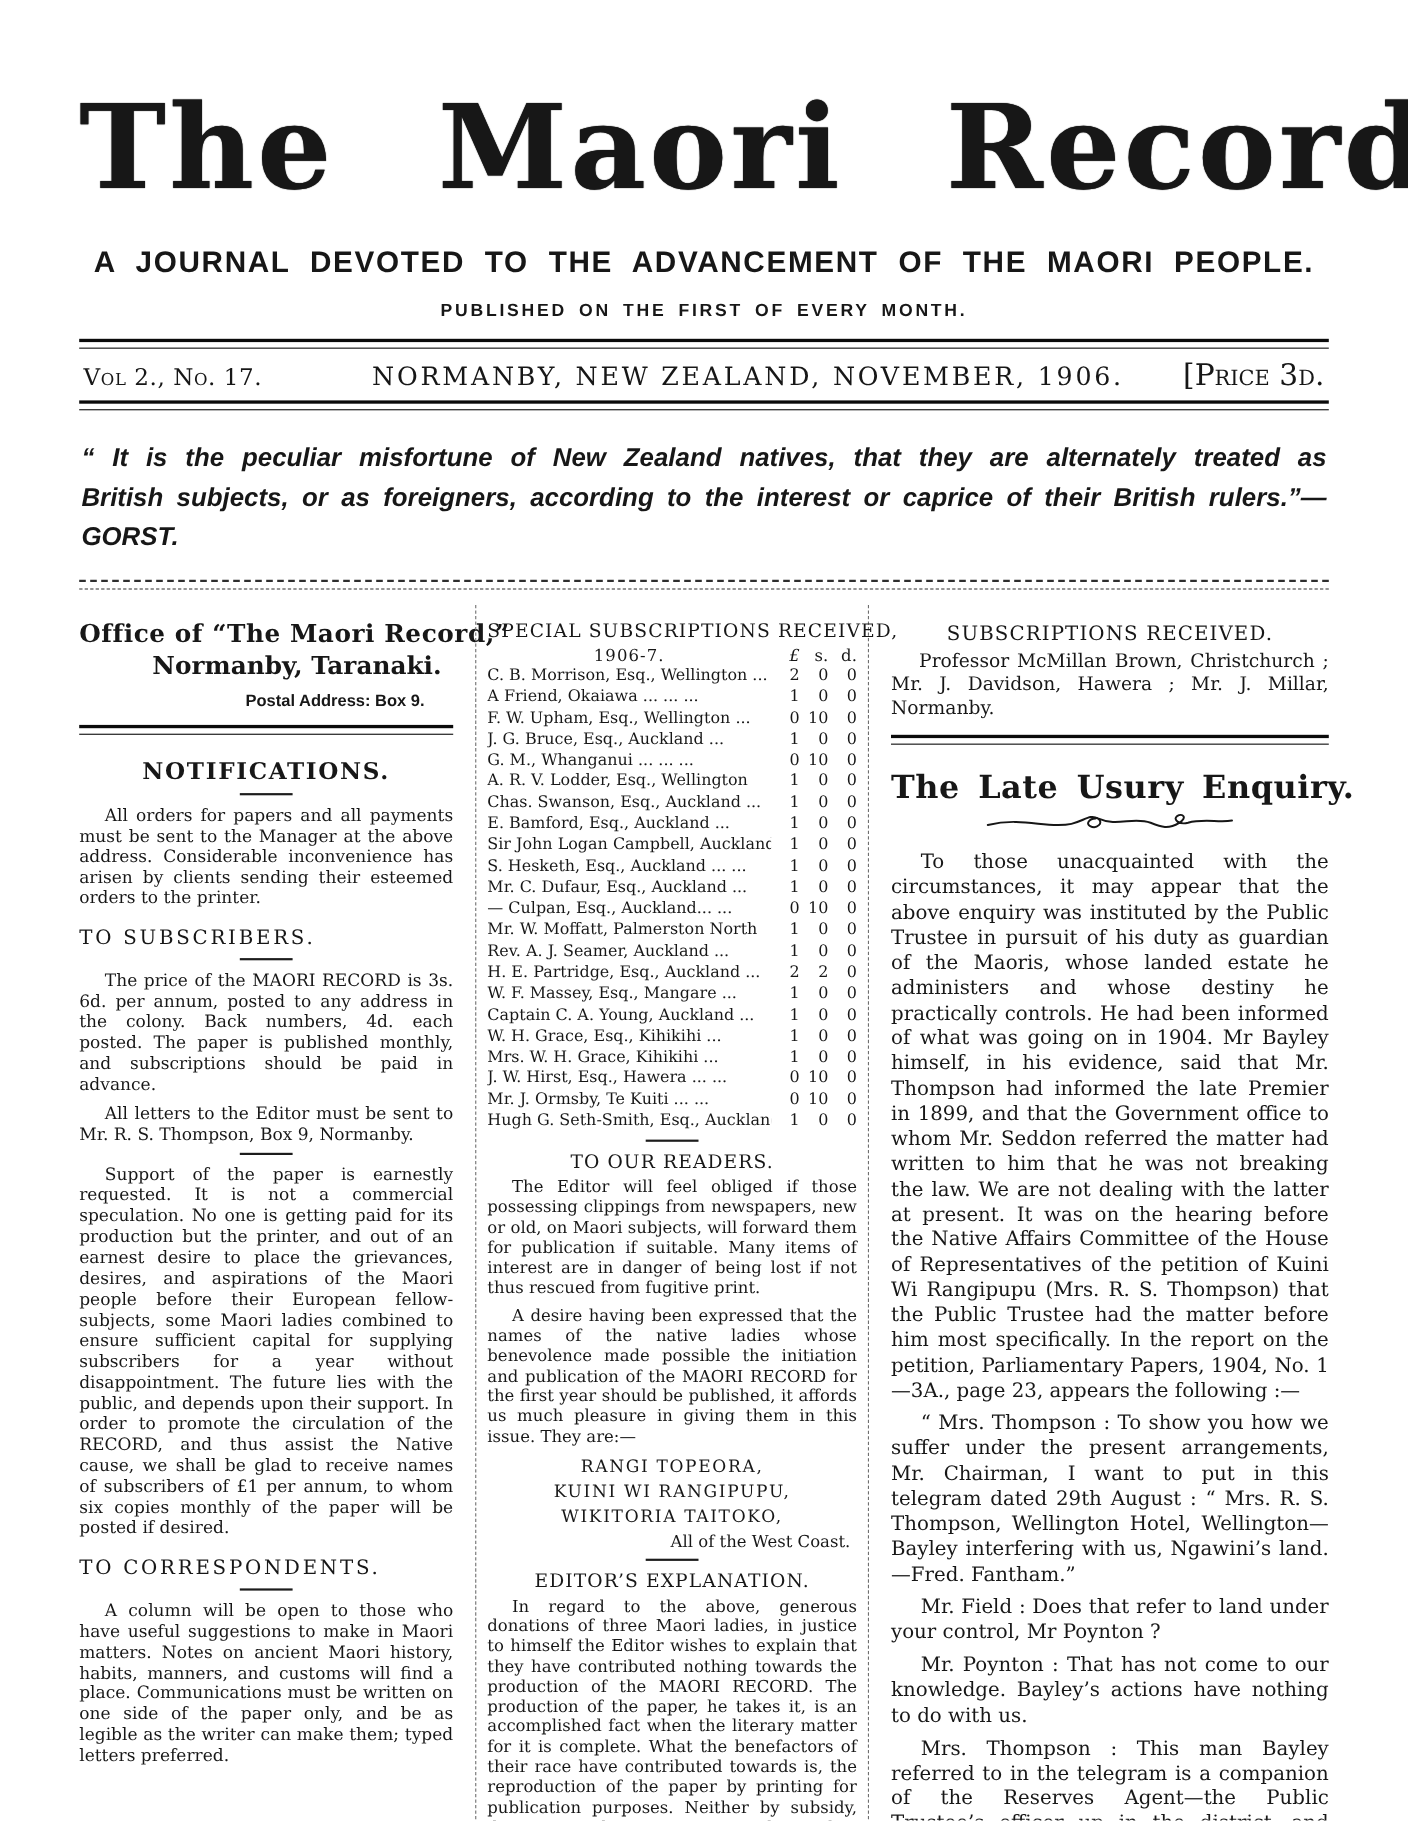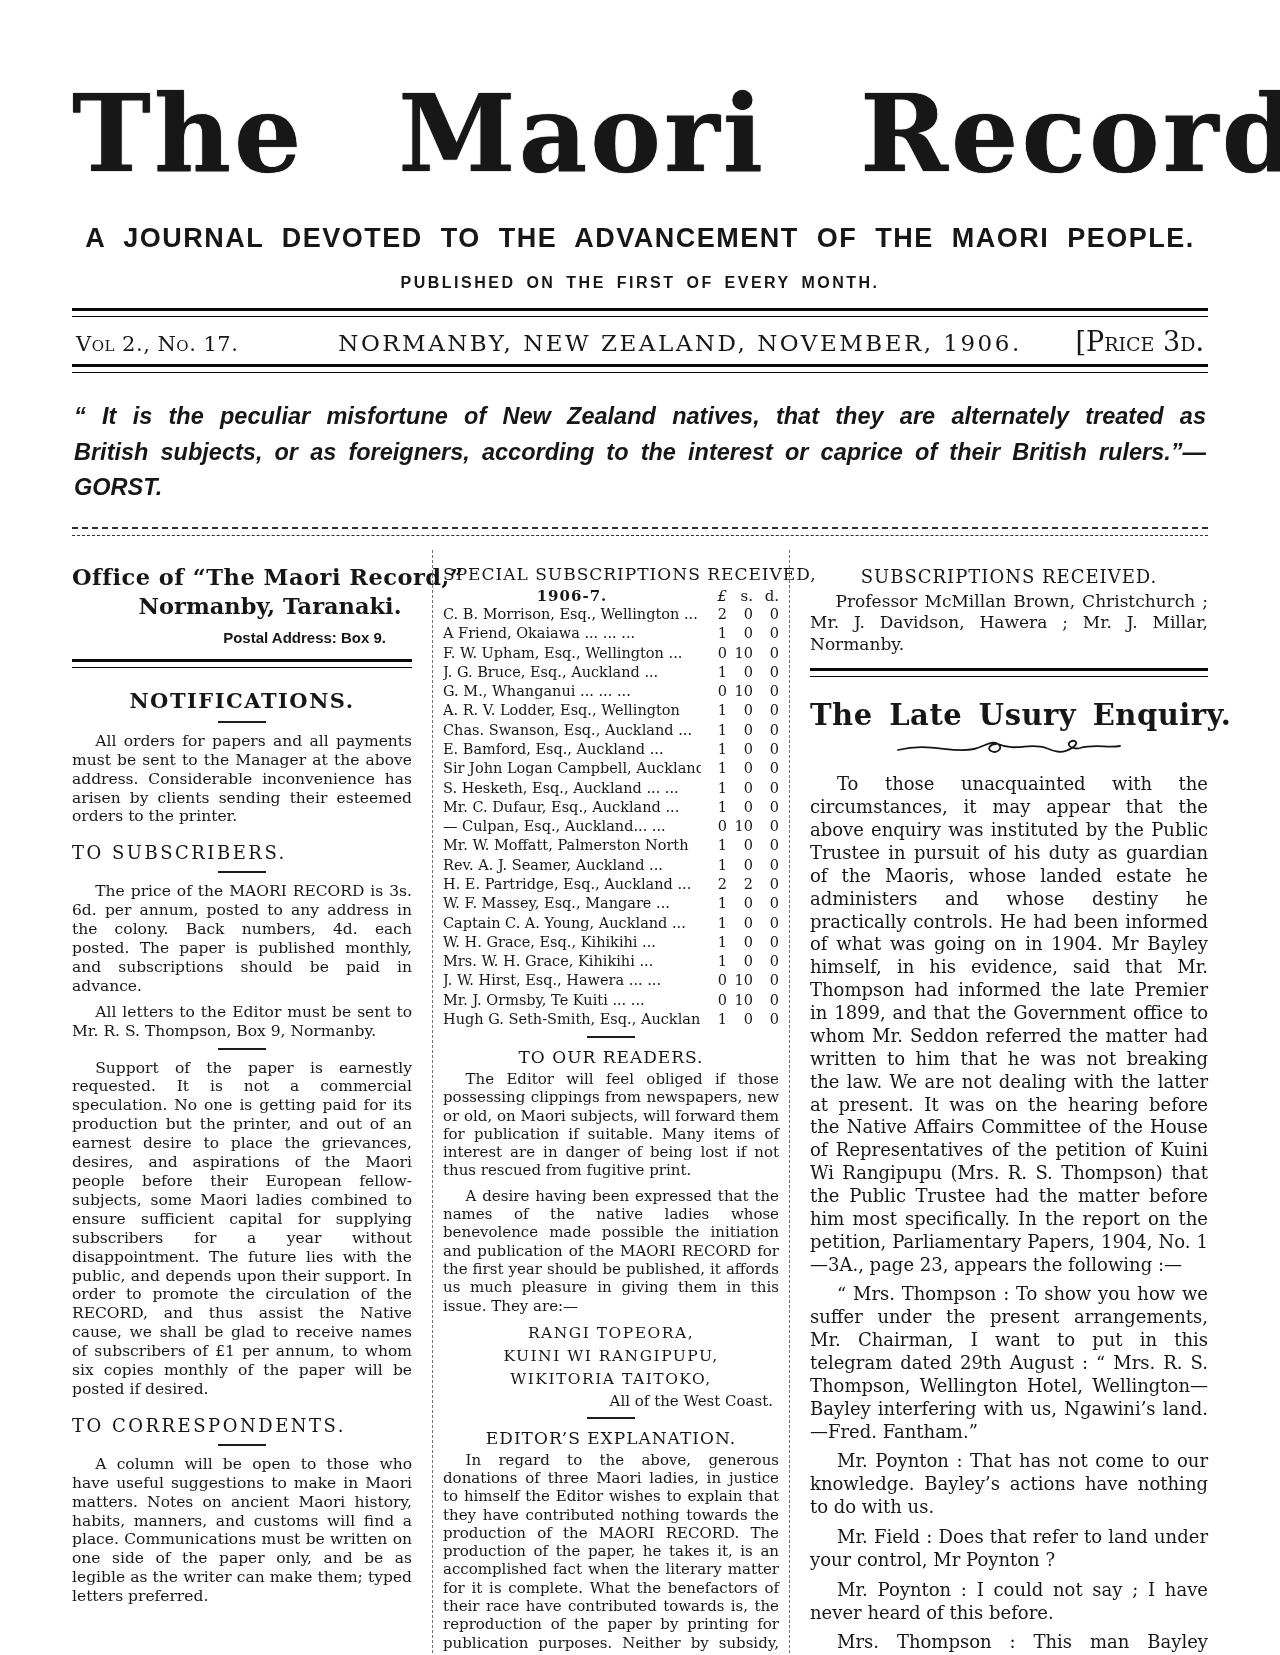--- a/index.html
+++ b/index.html
@@ -65,21 +65,21 @@
     font-family:"Liberation Sans", sans-serif; font-weight:700; font-size:15px;
     text-align:right; padding-right:26px; margin:8px 0 12px;
   }
 
   .head-lg { text-align:center; font-size:21px; font-weight:700; letter-spacing:1.5px; margin:20px 0 2px; }
   .head-md { text-align:left; font-size:18px; font-weight:400; letter-spacing:2.5px; margin:16px 0 2px; white-space:nowrap; }
   .head-sm { text-align:center; font-size:17px; font-weight:400; letter-spacing:1px; margin:2px 0 2px; white-space:nowrap; }
 
   
   .subs-head { display:flex; align-items:baseline; font-size:15px; }
-  .subs-year { flex:1; text-align:center; letter-spacing:1px;font-weight:bold; }
+  .subs-year { flex:1; text-align:center; letter-spacing:1px; }
   .subs-cur { width:26px; text-align:right; }
   .pound { font-style:italic; }
   .subs-table { margin-bottom:4px; }
   .subs-row { display:flex; align-items:baseline; font-size:14.5px; line-height:1.33; }
   .subs-name { flex:1; white-space:nowrap; overflow:hidden; }
   .subs-amt { width:26px; text-align:right; }
 
   .ladies { text-align:center; letter-spacing:1.5px; font-size:15.5px; line-height:1.5; margin-top:4px; }
   .ladies-note { text-align:right; padding-right:6px; font-size:15px; margin-bottom:6px; }
 
@@ -311,20 +311,19 @@
 
       <div class="double-rule"></div>
 
       <div class="usury-head">The Late Usury Enquiry.</div>
       <svg class="ornament" width="230" height="22" viewBox="0 0 230 22">
         <path d="M4,13 C36,5 58,17 80,12 C92,9 97,3 104,7 C110,11 103,17 97,14 C93,12 96,7 102,7 M104,7 C122,15 136,5 152,11 C162,15 168,17 178,11 C186,6 181,2 176,5 C172,8 178,13 186,11 C200,7 214,11 226,9" fill="none" stroke="#161616" stroke-width="1.8" stroke-linecap="round"></path>
       </svg>
 
       <p class="body-p">To those unacquainted with the circumstances, it may appear that the above enquiry was instituted by the Public Trustee in pursuit of his duty as guardian of the Maoris, whose landed estate he administers and whose destiny he practically controls.  He had been informed of what was going on in 1904.  Mr Bayley himself, in his evidence, said that Mr. Thompson had informed the late Premier in 1899, and that the Government office to whom Mr. Seddon referred the matter had written to him that he was not breaking the law. We are not dealing with the latter at present.  It was on the hearing before the Native Affairs Committee of the House of Representatives of the petition of Kuini Wi Rangipupu (Mrs. R. S. Thompson) that the Public Trustee had the matter before him most specifically.  In the report on the petition, Parliamentary Papers, 1904, No. 1—3A., page 23, appears the following :—</p>
       <p class="body-p">“ Mrs. Thompson :  To show you how we suffer under the present arrangements, Mr. Chairman, I want to put in this telegram dated 29th August :  “ Mrs. R. S. Thompson, Wellington Hotel, Wellington—Bayley interfering with us, Ngawini’s land.—Fred. Fantham.”</p>
+      <p class="body-p">Mr. Field :  Does that refer to land under your control, Mr Poynton ?</p>
       <p class="body-p">Mr. Poynton :  That has not come to our knowledge.  Bayley’s actions have nothing to do with us.</p>
-      <p class="body-p">Mr. Field :  Does that refer to land under your control, Mr Poynton ?</p>
-      <p class="body-p">Mr. Poynton :  I could not say ;  I have never heard of this before.</p>
       <p class="body-p">Mrs. Thompson :  This man Bayley referred to in the telegram is a companion of the Reserves Agent—the Public Trustee’s officer up in the district—and always goes round with him.</p>
     </div>
 
   </div>
 </div>
 
 </body></html>

